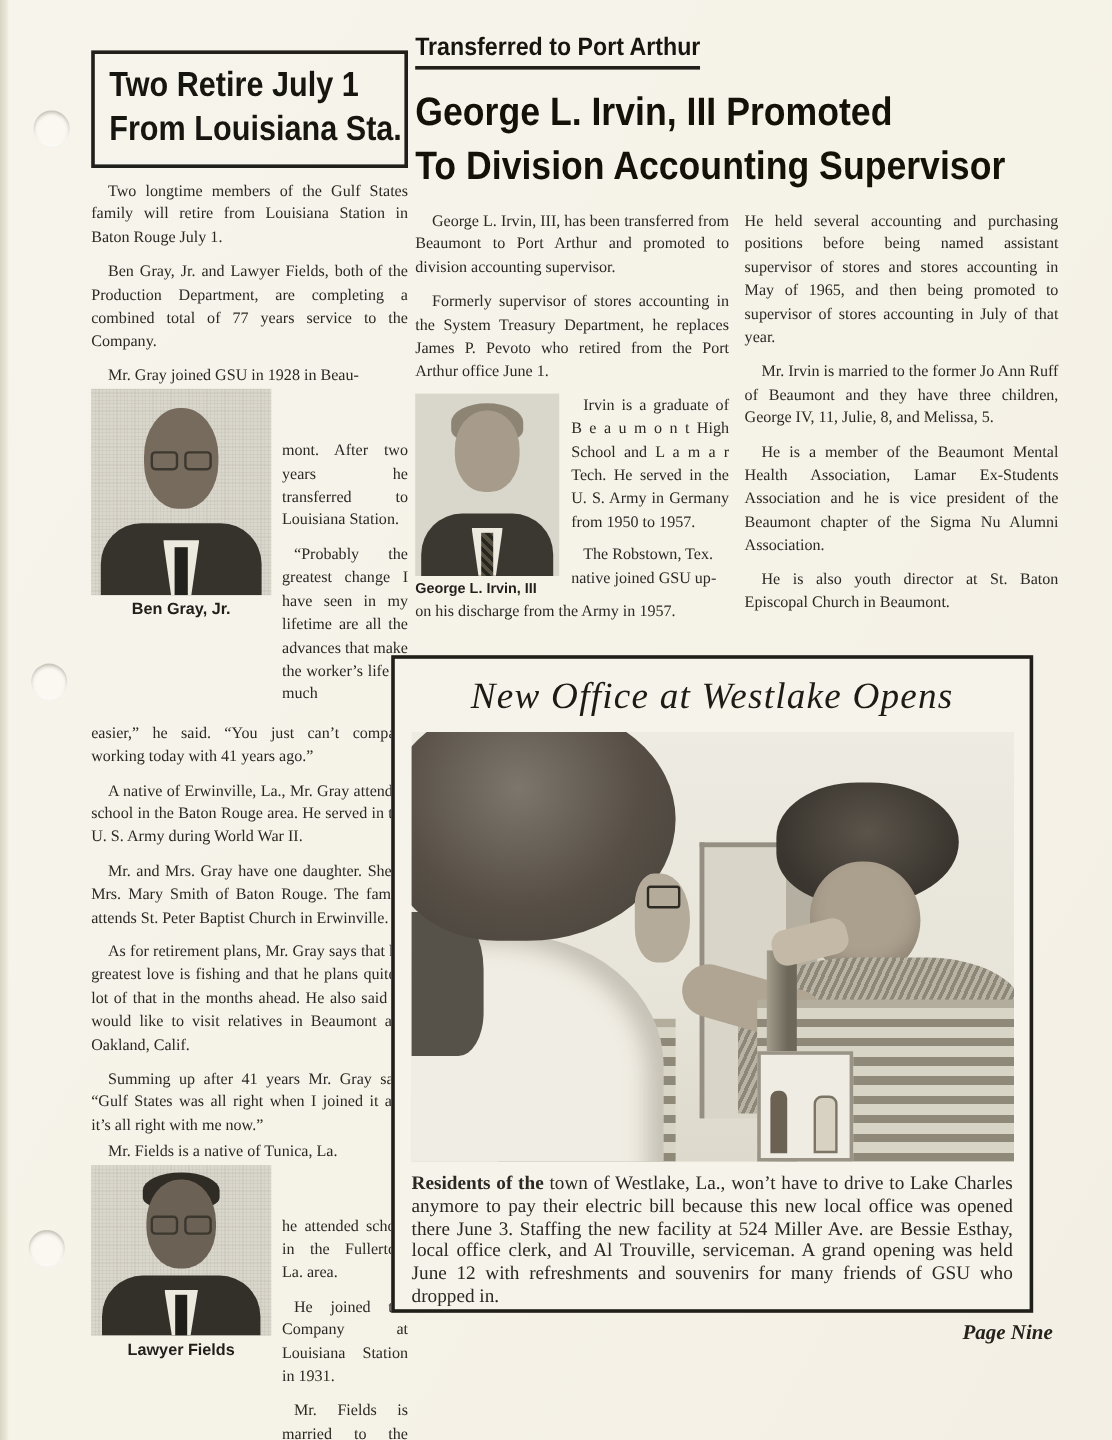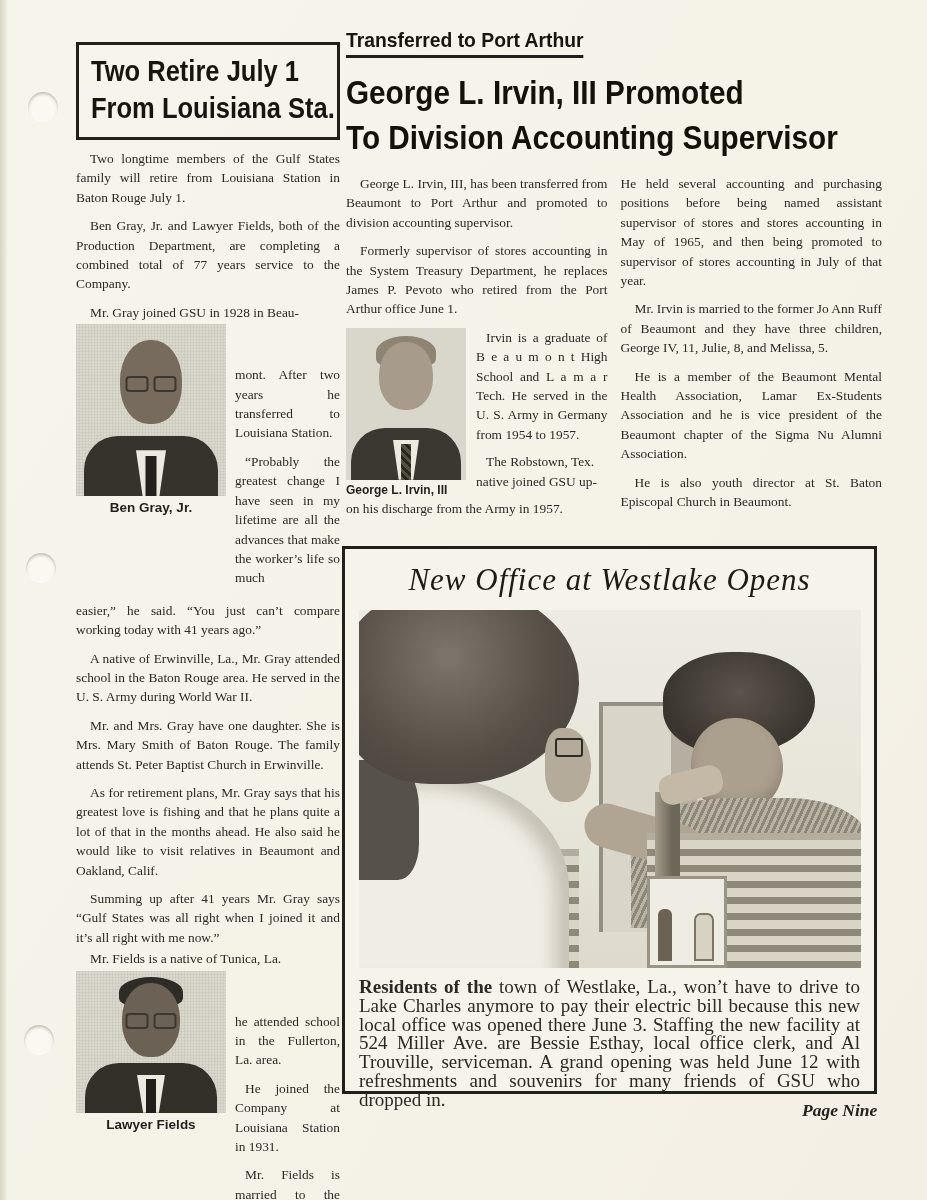--- a/index.html
+++ b/index.html
@@ -51,27 +51,27 @@
   .main-hl{font-family:"Liberation Sans",sans-serif;font-weight:700;font-size:33px;
     line-height:45px;color:#131108;transform:scaleX(.9);transform-origin:left;white-space:nowrap;margin-top:12px;}
   .two-cols{display:flex;gap:13px;margin-top:14px;}
   .two-cols .col{width:262px;}
   .irow{display:flex;gap:8px;margin:2px 0 0 0;}
   .irow .pcol{flex:0 0 122px;}
   .irow .wcol{flex:1;min-width:0;}
   .irow .wcol p.body{margin:0 0 8px 0;}
   .cap-sm{font-family:"Liberation Sans",sans-serif;font-weight:700;font-size:12px;margin-top:3px;color:#211f1a;white-space:nowrap;}
   
-  .westlake{position:absolute;left:342px;top:546px;width:529px;height:542px;
+  .westlake{position:absolute;left:326px;top:546px;width:529px;height:542px;
     border:3px solid #211f1a;background:#f6f3ea;}
   .w-title{font-family:"Liberation Serif",serif;font-style:italic;font-size:31px;
     text-align:center;margin-top:13px;color:#1d1b15;letter-spacing:1px;}
   .w-photo{position:relative;width:502px;height:358px;margin:12px auto 10px auto;
     background:linear-gradient(180deg,#edebe2 0%,#e7e4d9 60%,#ddd9cc 100%);overflow:hidden;}
-  .w-caption{font-size:19px;line-height:18.8px;text-align:justify;margin:2px 14px;color:#2b2924;}
+  .w-caption{font-size:16px;line-height:18.8px;text-align:justify;margin:2px 14px;color:#2b2924;}
   .w-caption b{font-family:inherit;}
   
   .door{position:absolute;left:240px;top:92px;width:104px;height:226px;
     background:#d9d5c8;border:4px solid #948f82;border-bottom:none;}
   .door .inner{position:absolute;right:10px;top:6px;width:26px;height:200px;background:#b4afa1;}
   .hw-hair{position:absolute;left:-18px;top:-22px;width:238px;height:196px;background:
     radial-gradient(ellipse at 45% 35%, #7d766d 0%, #574f46 55%, #45403a 100%);
     border-radius:46% 54% 58% 42%;}
   .hw-face{position:absolute;left:186px;top:118px;width:46px;height:74px;background:#b5ab9b;
     border-radius:40% 60% 55% 45%;}
@@ -197,21 +197,21 @@
             <div class="photo" style="width:120px;height:152px;">
               <div class="p-hair" style="top:8px;width:60px;height:32px;background:#8e8474;"></div>
               <div class="p-head" style="top:14px;width:54px;height:68px;background:#a79c8b;"></div>
               <div class="p-shoulders" style="width:110px;height:52px;background:#3b3831;"></div>
               <div class="p-shirt" style="width:26px;height:40px;"></div>
               <div class="p-tie" style="width:10px;height:36px;background:repeating-linear-gradient(45deg,#55503f 0 3px,#27251f 3px 6px);"></div>
             </div>
             <div class="cap-sm">George L. Irvin, III</div>
           </div>
           <div class="wcol">
-            <p class="body" style="text-indent:10px;">Irvin is a graduate of B e a u m o n t High School and L a m a r Tech. He served in the U. S. Army in Germany from 1954 to 1957.</p>
+            <p class="body" style="text-indent:10px;">Irvin is a graduate of B e a u m o n t High School and L a m a r Tech. He served in the U. S. Army in Germany from 1950 to 1957.</p>
             <p class="body" style="text-indent:10px;margin-bottom:0;">The Robstown, Tex.</p>
             <p class="body" style="margin:0;">native joined GSU up-</p>
           </div>
         </div>
         <p class="body" style="margin-top:2px;">on his discharge from the Army in 1957.</p>
       </div>
       <div class="col">
         <p class="body" style="margin-top:0;">He held several accounting and purchasing positions before being named assistant supervisor of stores and stores accounting in May of 1965, and then being promoted to supervisor of stores accounting in July of that year.</p>
         <p class="body ind">Mr. Irvin is married to the former Jo Ann Ruff of Beaumont and they have three children, George IV, 11, Julie, 8, and Melissa, 5.</p>
         <p class="body ind">He is a member of the Beaumont Mental Health Association, Lamar Ex-Students Association and he is vice president of the Beaumont chapter of the Sigma Nu Alumni Association.</p>

